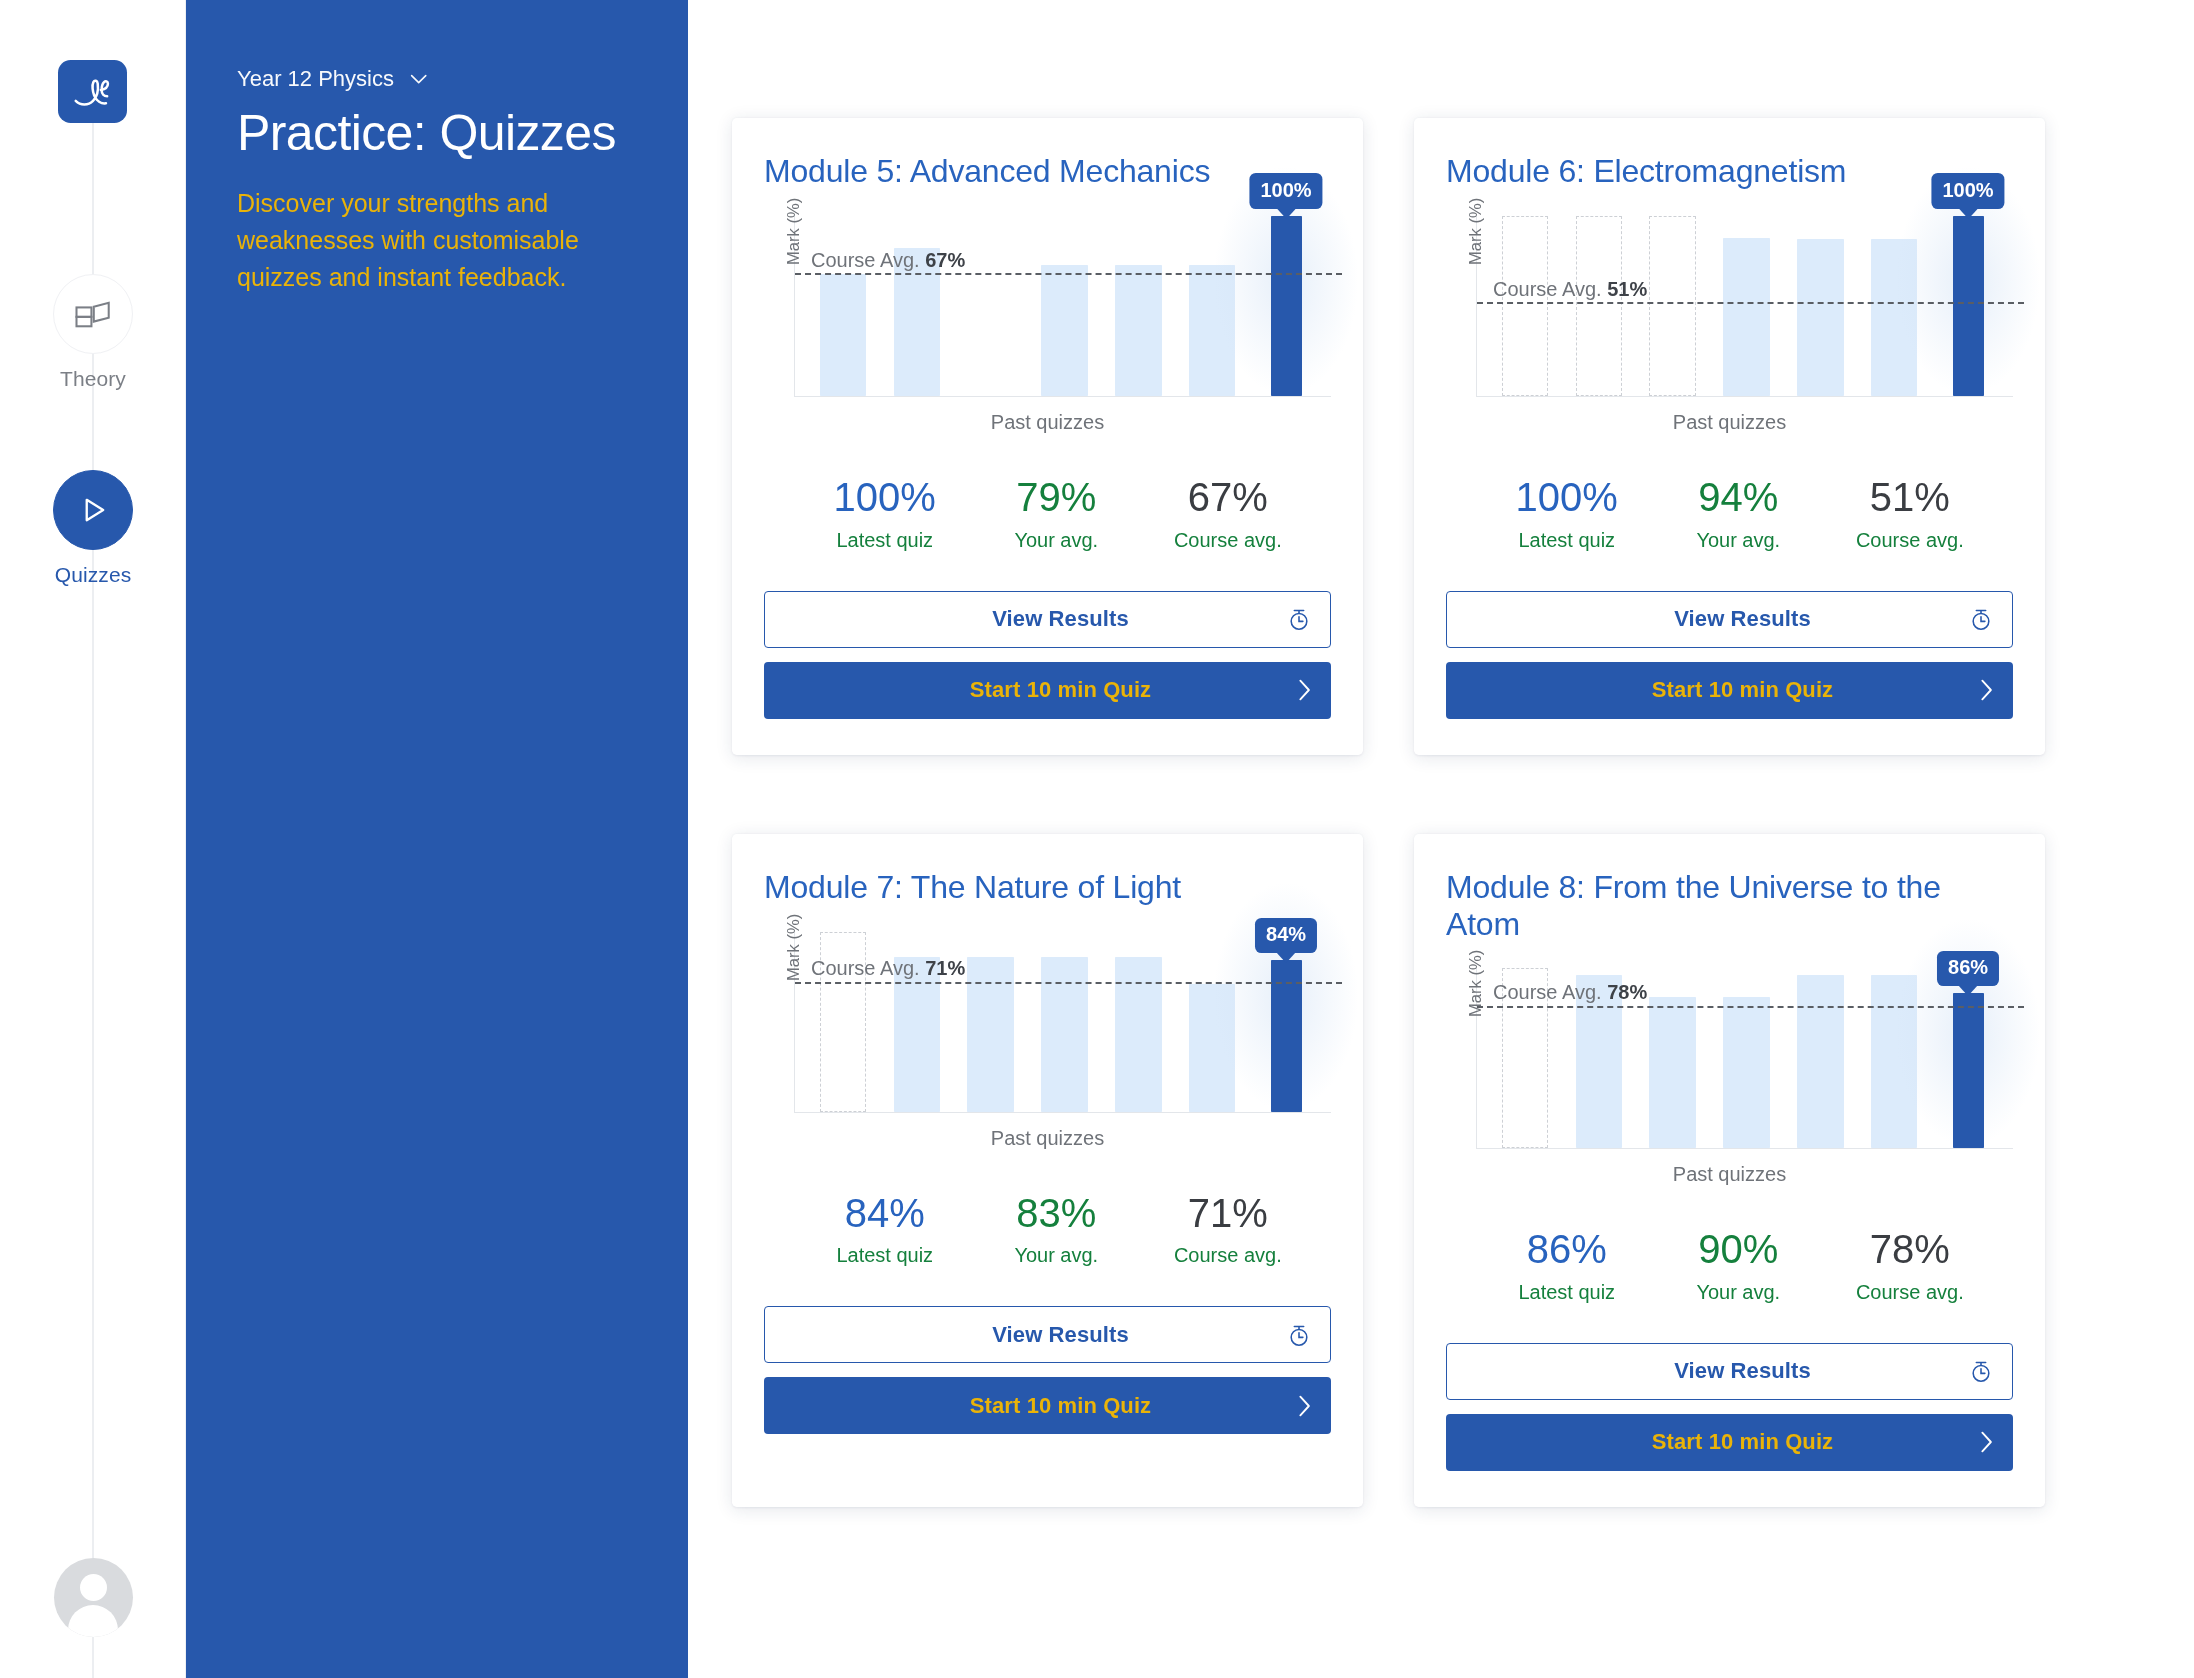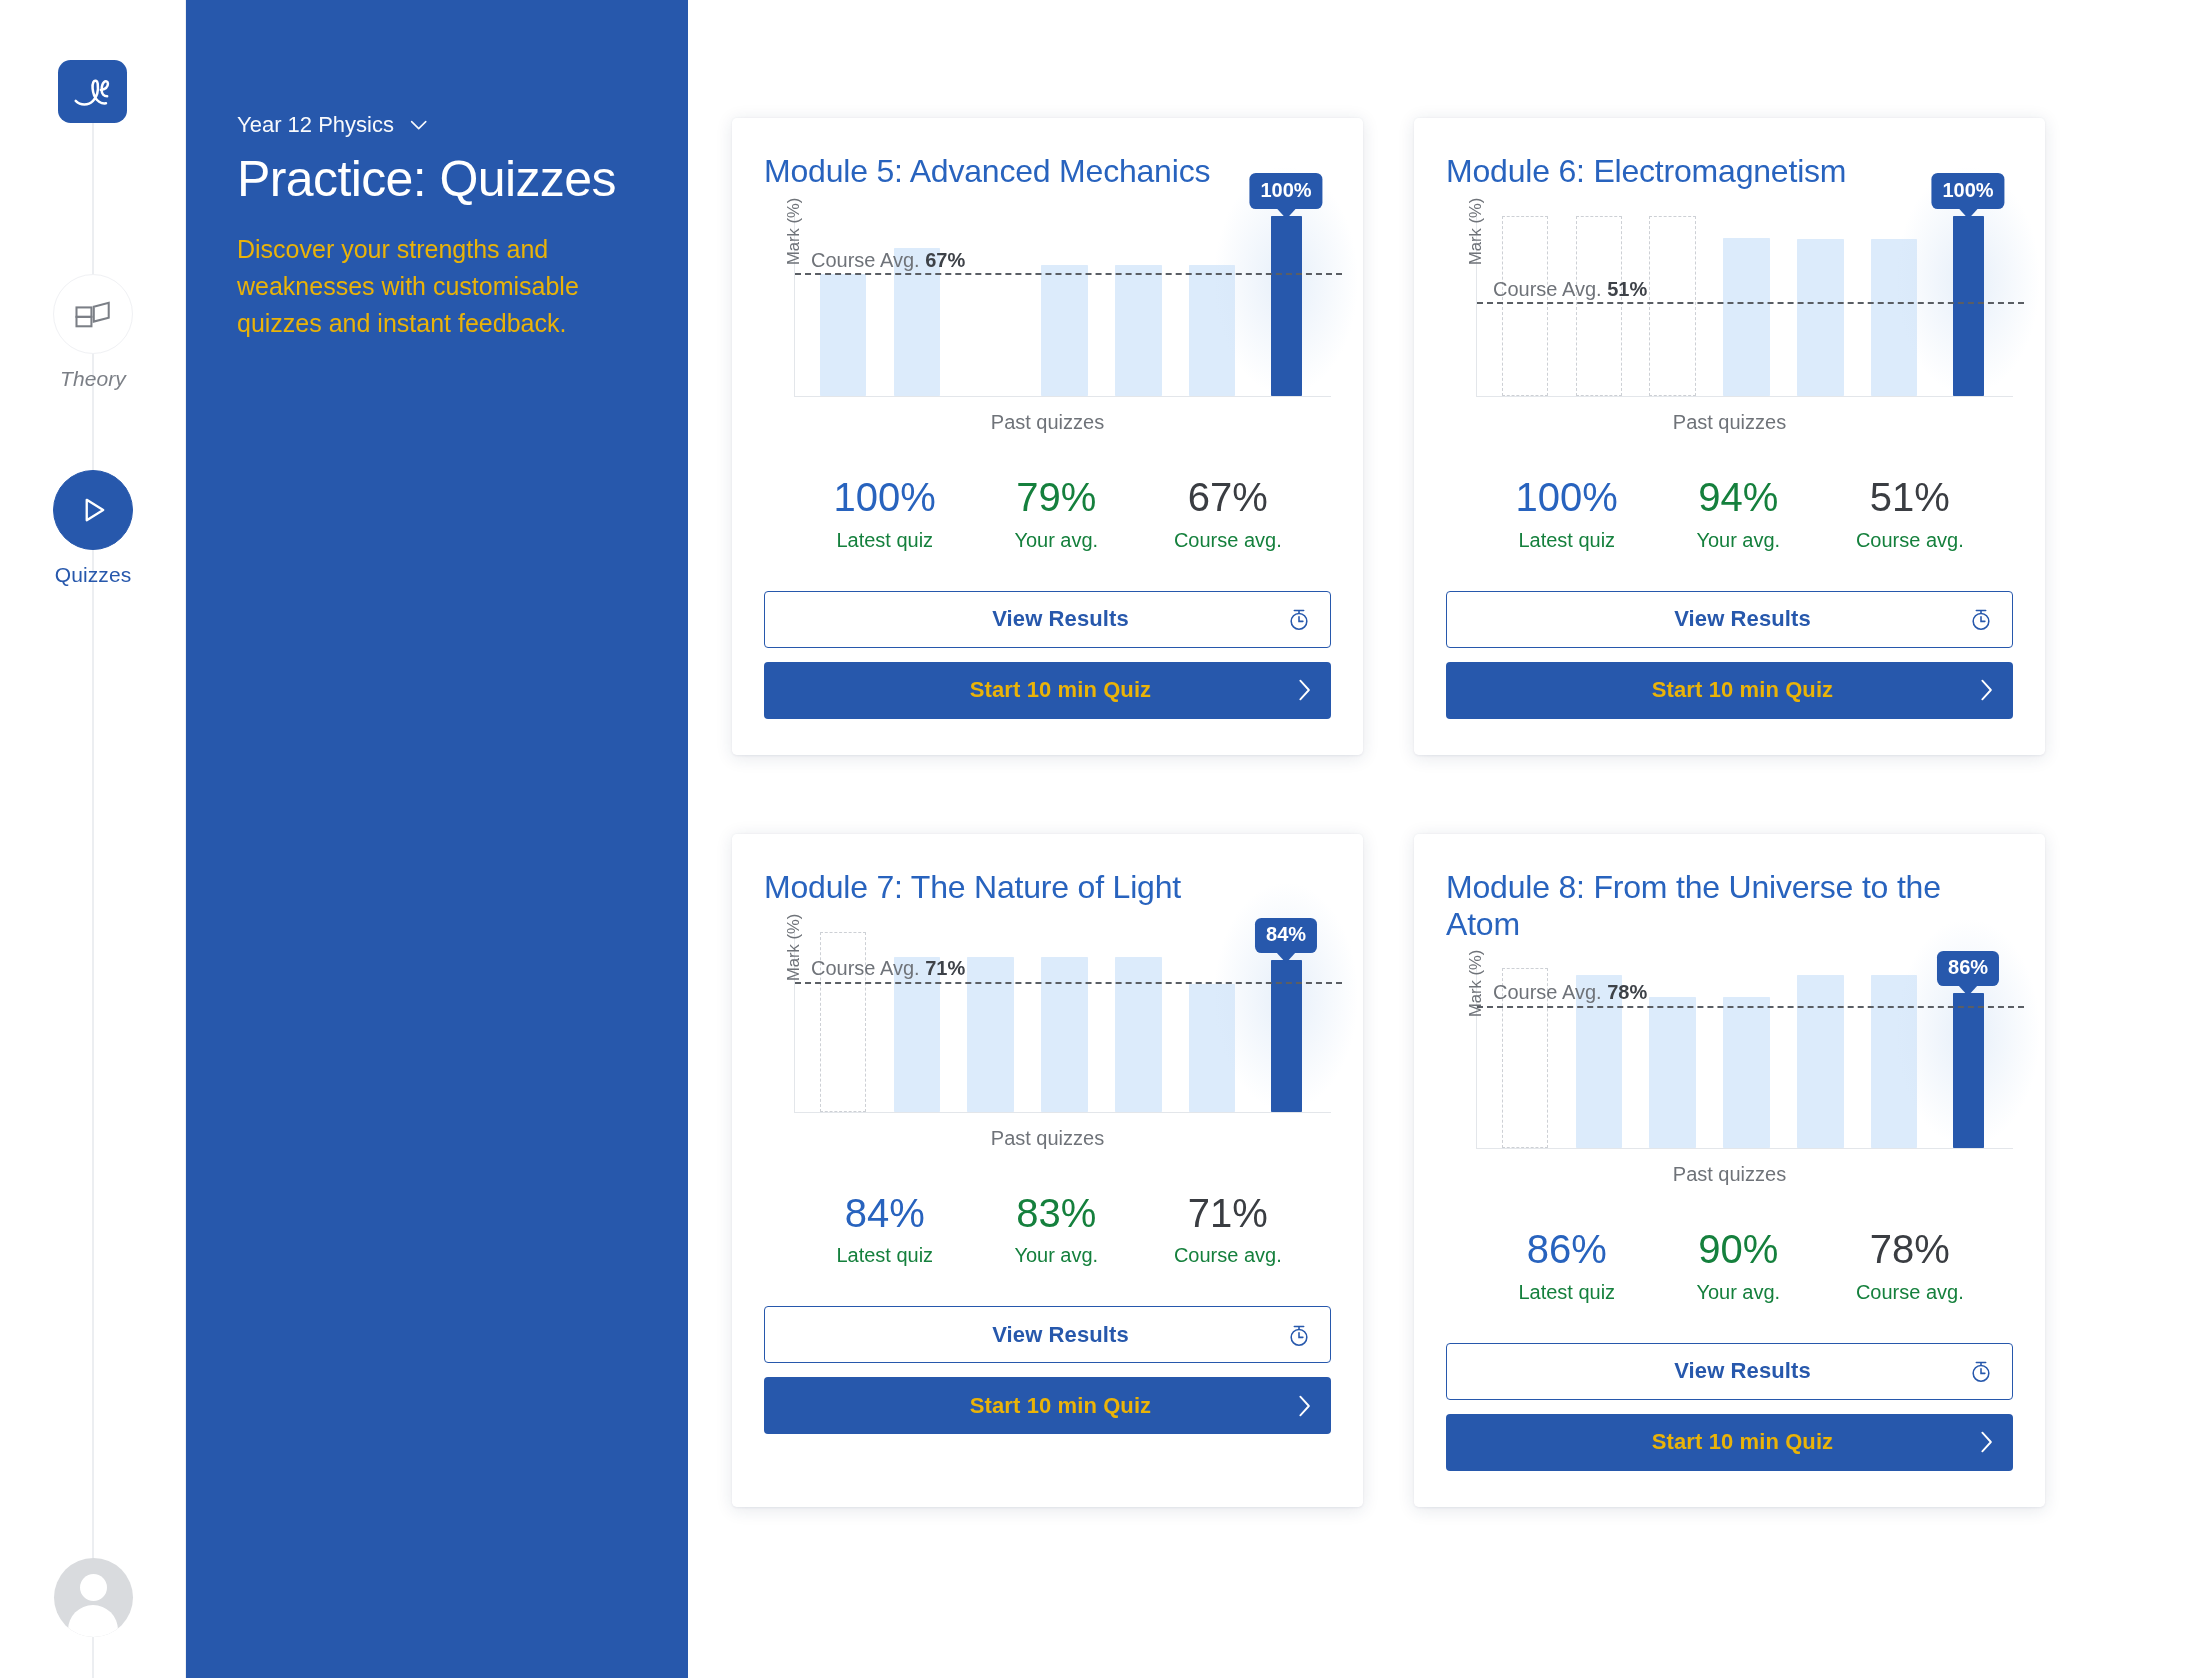--- a/index.html
+++ b/index.html
@@ -66,21 +66,21 @@
     border-radius: 25px 25px 0 0; background:#fff;
   }
 
   
   .hero {
     position: relative;
     width: 502px; height: 1678px;
     background: #2758ac;
     flex: 0 0 502px;
     color: #fff;
-    padding: 112px 0 0 51px;
+    padding: 66px 0 0 51px;
   }
   .hero-eyebrow {
     display: flex; align-items: center; gap: 16px;
     font-size: 22px; color: #ffffff; opacity: .97;
     margin-bottom: 14px;
   }
   .chev { display:block; }
   .hero-title {
     font-size: 50px; font-weight: 400; line-height: 1.08;
     letter-spacing: -0.6px; margin-bottom: 25px;
@@ -225,21 +225,21 @@
   <div class="rail">
     <div class="rail-spine"></div>
 
     <div class="logo">
       <svg width="44" height="35" viewBox="0 0 56 44" fill="none">
         <path d="M6 34c6 6 16 6 22 0 5-5 7-14 6-22-0.5-4-4-5-5.5-2-2 4-1 12 1 17 3 7 9 11 15 10" stroke="#ffffff" stroke-width="3.2" stroke-linecap="round" fill="none"></path>
         <path d="M38 20c5-1 9-4 9-8 0-3-3-4-5-2-2 2-3 6-3 10 0 5 3 8 7 8" stroke="#ffffff" stroke-width="3.2" stroke-linecap="round" fill="none"></path>
       </svg>
     </div>
 
-    <div class="nav-item" style="top:274px;font-style:italic;">
+    <div class="nav-item" style="top:274px;">
       <div class="nav-circle">
         <svg width="38" height="33" viewBox="0 0 48 42">
           <rect x="3" y="12" width="19" height="12" stroke="#7b7f86" stroke-width="2.6" fill="none"></rect>
           <rect x="3" y="24" width="19" height="12" stroke="#7b7f86" stroke-width="2.6" fill="none"></rect>
           <path d="M25 11 L44 6 L44 25 L25 30 Z" stroke="#7b7f86" stroke-width="2.6" fill="none"></path>
         </svg>
       </div>
       <div class="nav-label">Theory</div>
     </div>
 

